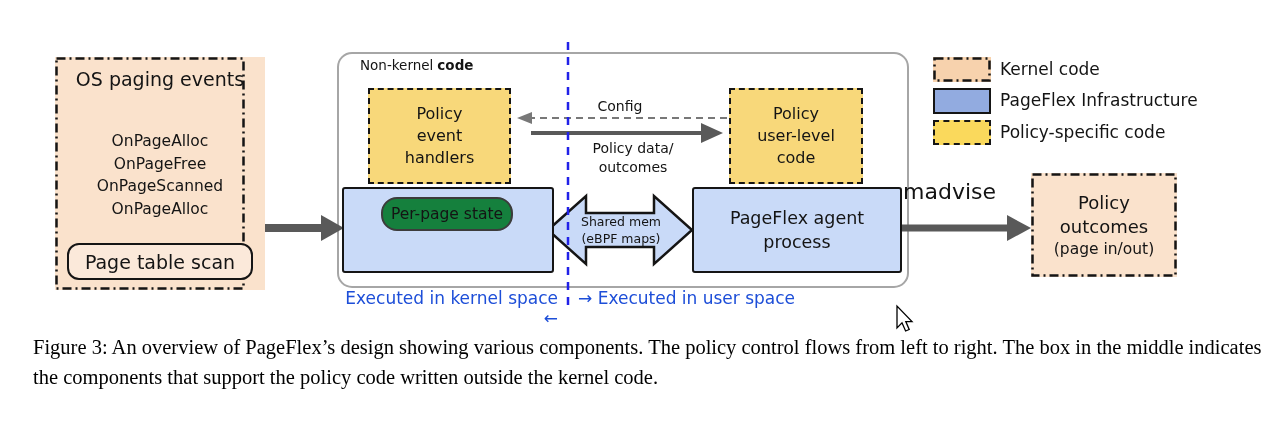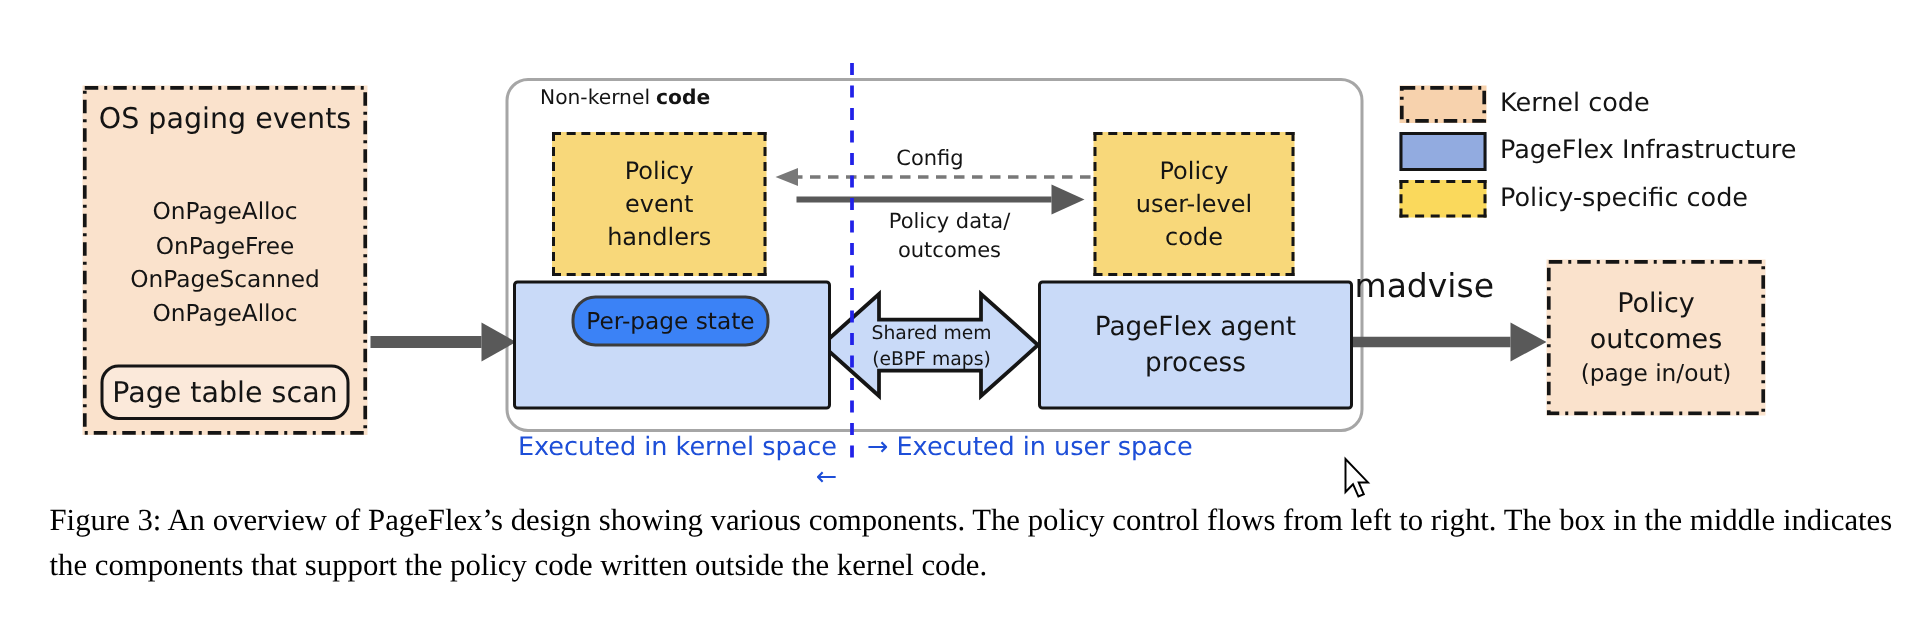--- a/index.html
+++ b/index.html
@@ -5,21 +5,21 @@
   html,body{margin:0;padding:0;background:#ffffff;}
   .stage{
     position:relative;width:1285px;height:423px;background:#ffffff;
     font-family:"DejaVu Sans",sans-serif;color:#141414;overflow:hidden;
   }
   .abs{position:absolute;}
   .pre{white-space:pre-line;}
   .ctr{text-align:center;}
 
   
-  .left-box{left:55px;top:57px;width:190px;height:233px;background:#FAE2CC;z-index:2;}
+  .left-box{left:55px;top:57px;width:210px;height:233px;background:#FAE2CC;z-index:2;}
   .dashdot-overlay{position:absolute;left:0;top:0;pointer-events:none;}
   .left-title{left:0;right:0;top:11px;font-size:19px;}
   .left-events{left:0;right:0;top:73px;font-size:15.5px;line-height:22.5px;}
   .pts-box{left:12px;right:12px;bottom:10px;height:33px;background:#FBE9DA;
     border:2.5px solid #151515;border-radius:12px;display:flex;align-items:center;
     justify-content:center;font-size:19px;}
 
   
   .kt-label{left:245px;top:173px;width:95px;font-size:15px;line-height:20px;z-index:3;}
 
@@ -32,21 +32,21 @@
   .policy-box{background:#F8D87A;border:2.5px dashed #151515;display:flex;align-items:center;
     justify-content:center;font-size:16px;line-height:22px;z-index:3;}
   .peh-box{left:368px;top:88px;width:139px;height:92px;}
   .pul-box{left:729px;top:88px;width:130px;height:92px;}
 
   .cfg-label{left:570px;top:98px;width:100px;font-size:14px;z-index:3;}
   .pdata-label{left:572px;top:139px;width:122px;font-size:14px;line-height:19px;z-index:3;}
 
   .blue-box{background:#C9DAF8;border:2.5px solid #151515;border-radius:3px;z-index:3;}
   .ebpf-box{left:342px;top:187px;width:208px;height:82px;}
-  .pps-box{position:absolute;left:37px;top:8px;width:128px;height:30px;background:#3b82f6;
+  .pps-box{position:absolute;left:37px;top:8px;width:128px;height:30px;background:#15803d;
     border:2px solid #3c3c3c;border-radius:16px;display:flex;align-items:center;
     justify-content:center;font-size:15.5px;}
   .ebpf-label{position:absolute;left:0;right:0;top:46px;text-align:center;font-size:17.5px;}
   .agent-box{left:692px;top:187px;width:206px;height:82px;display:flex;align-items:center;
     justify-content:center;font-size:17.5px;line-height:24px;text-align:center;}
 
   .shm-label{left:559px;top:213px;width:124px;font-size:12.5px;line-height:17px;z-index:6;}
 
   .madvise-label{left:903px;top:179px;font-size:22px;z-index:3;}
 

